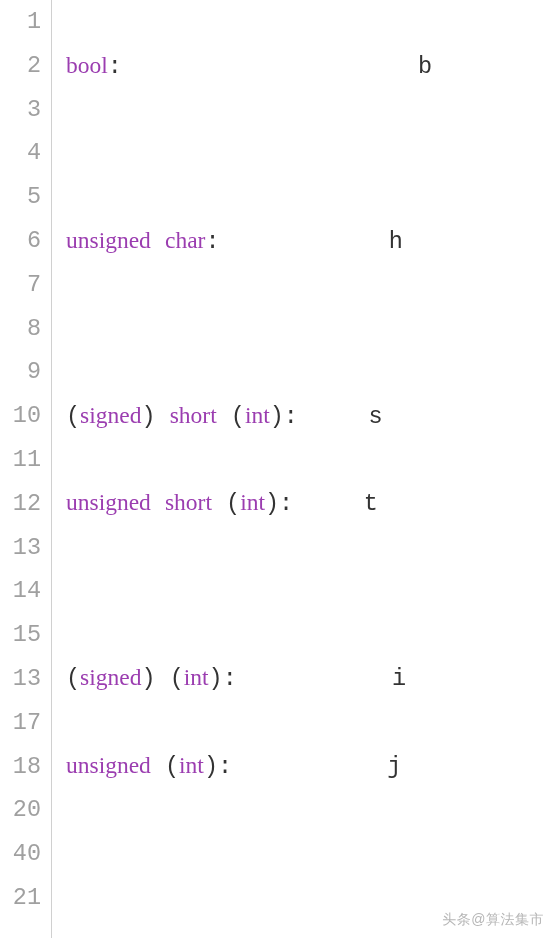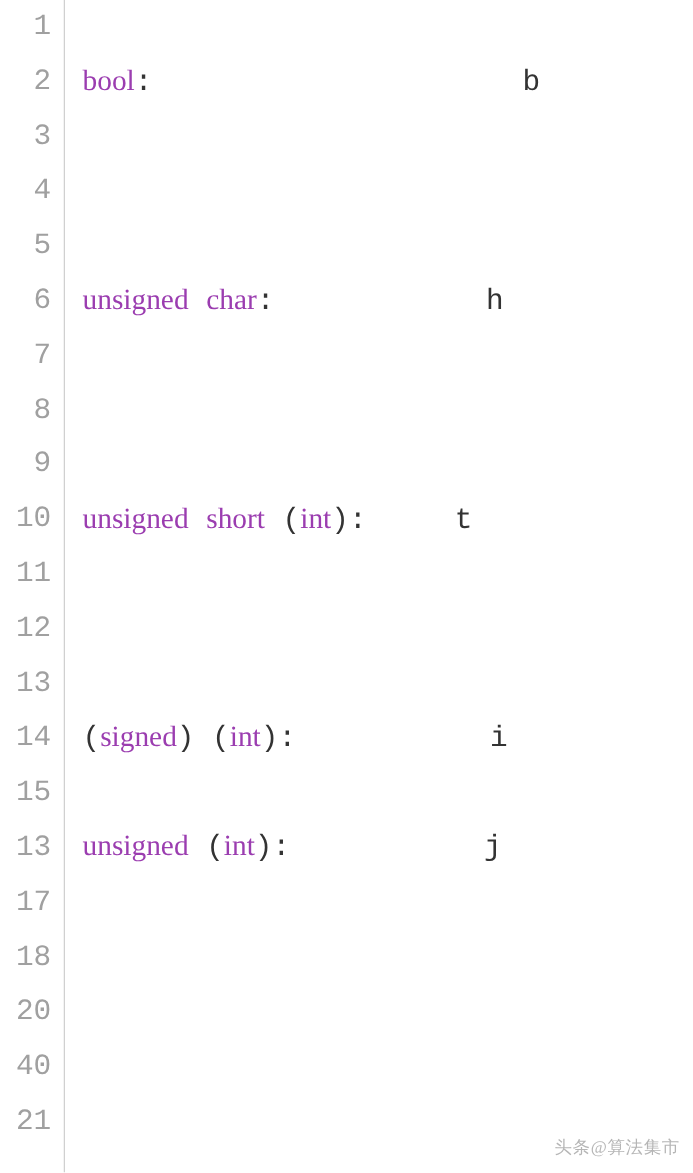--- a/index.html
+++ b/index.html
@@ -37,21 +37,21 @@
     overflow: hidden;
   }
   .line { display: block; height: 43.8px; min-height: 43.8px; }
   .kw { color: #9b3db0; font-family: Liberation Serif, serif; }
   .watermark {
     position: absolute;
     bottom: 6px;
     right: 10px;
     font-size: 14px;
     color: rgba(120,120,120,0.55);
-    font-family: Liberation Serif, serif;
+    font-family: Liberation Sans, sans-serif;
     letter-spacing: 0.5px;
     margin-top: 23px;
   }
 </style>
 </head>
 <body>
 
 <div class="code-container">
 
   <div class="gutter">
@@ -76,20 +76,21 @@
     <span class="line">20</span>
     <span class="line">40</span>
     <span class="line">21</span>
   </div>
 
   <div class="code">
 <span class="line"><span class="kw">bool</span><span>:</span>                     <span>b</span></span>
 <span class="line"></span>
 <span class="line"><span class="kw">unsigned</span> <span class="kw">char</span><span>:</span>            <span>h</span></span>
 <span class="line"></span>
+<span class="line"><span>(</span><span class="kw">signed</span><span>)</span> <span class="kw">short</span> <span>(</span><span class="kw">int</span><span>)</span><span>:</span>     <span>s</span></span>
 <span class="line"><span class="kw">unsigned</span> <span class="kw">short</span> <span>(</span><span class="kw">int</span><span>)</span><span>:</span>     <span>t</span></span>
 <span class="line"></span>
 <span class="line"><span>(</span><span class="kw">signed</span><span>)</span> <span>(</span><span class="kw">int</span><span>)</span><span>:</span>           <span>i</span></span>
 <span class="line"><span class="kw">unsigned</span> <span>(</span><span class="kw">int</span><span>)</span><span>:</span>           <span>j</span></span>
 
 
 
 
 
 

